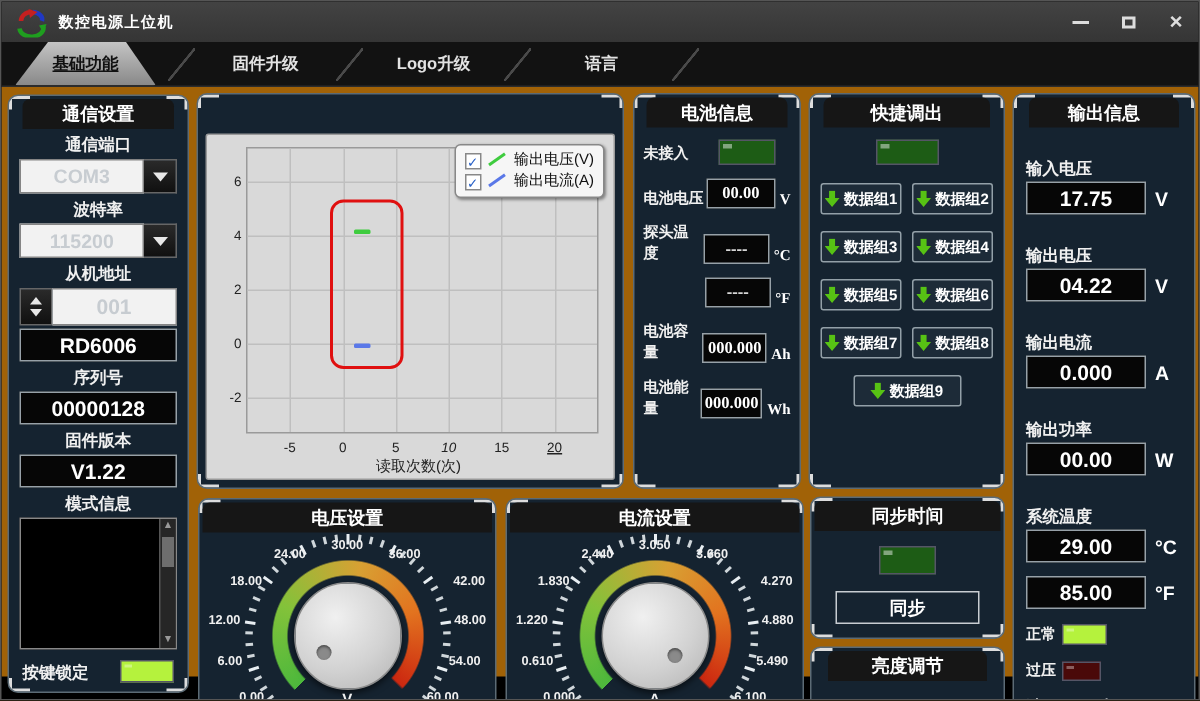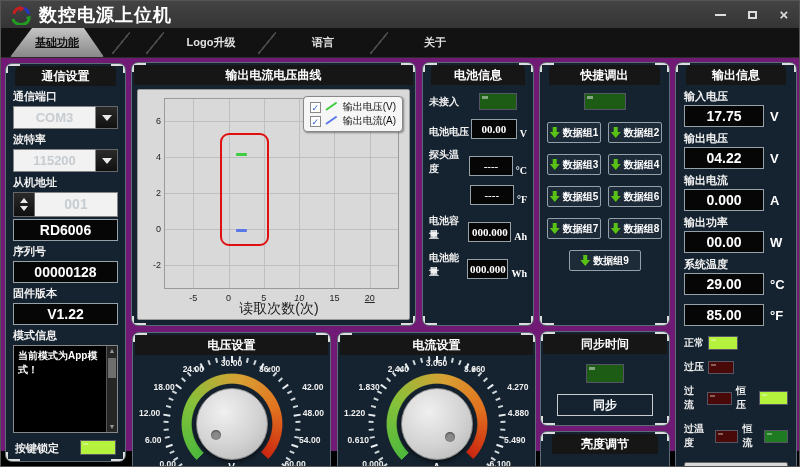--- a/index.html
+++ b/index.html
@@ -3,43 +3,43 @@
 <meta charset="utf-8">
 <style>
   * { margin:0; padding:0; box-sizing:border-box; }
   html,body { background:#000; }
   body { font-family:"Liberation Sans","DejaVu Sans",sans-serif; }
   .window { position:relative; width:800px; height:467px; background:#000; border:1px solid #555; overflow:hidden; }
 
   
   .titlebar { position:relative; height:27px; background:linear-gradient(#434343,#353535); display:flex; align-items:center; }
   .app-logo { width:24px; height:20px; margin:0 6px 0 8px; }
-  .app-title { color:#fff; font-size:18px; font-weight:bold; letter-spacing:1px; }
+  .app-title { color:#fff; font-size:10px; font-weight:bold; letter-spacing:1px; }
   .win-controls { position:absolute; right:6px; top:0; height:27px; display:flex; align-items:center; gap:14px; }
   .wc { width:18px; height:16px; display:flex; align-items:center; justify-content:center; cursor:pointer; }
   .wc-min i { display:block; width:11px; height:2px; background:#ddd; }
   .wc-max i { display:block; width:9px; height:8px; border:2px solid #ddd; }
   .wc-close { color:#ddd; font-size:15px; font-weight:bold; line-height:14px; }
 
   
   .tabbar { position:relative; height:30px; background:#121212; border-bottom:1px solid #2c2c2c; display:flex; align-items:stretch; }
   .tab { position:relative; width:78px; display:flex; align-items:center; justify-content:center; color:#e2e2e2; font-size:11px; font-weight:bold; cursor:pointer; }
   .tab-active { width:94px; margin-left:9px; background:linear-gradient(#c4c4c4,#888); color:#111; clip-path:polygon(22px 0, calc(100% - 20px) 0, 100% 100%, 0 100%); border-radius:2px;text-decoration:underline; }
   .tab-sep { width:34px; position:relative; }
   .tab-sep::after { content:""; position:absolute; left:8px; top:4px; width:18px; height:22px; background:linear-gradient(to bottom right, transparent 47%, #4a4a4a 48%, #4a4a4a 53%, transparent 54%); }
 
   
-  .content { position:relative; height:393px; background:#701a75; }
+  .content { position:relative; height:393px; background:#a16207; }
   .panel { position:absolute; border:1px solid #5c6b75; border-radius:7px; background-color:#152330;
     background-image:linear-gradient(#ddd,#ddd),linear-gradient(#ddd,#ddd),linear-gradient(#ddd,#ddd),linear-gradient(#ddd,#ddd),linear-gradient(#ddd,#ddd),linear-gradient(#ddd,#ddd),linear-gradient(#ddd,#ddd),linear-gradient(#ddd,#ddd);
     background-size:14px 2px,2px 9px,14px 2px,2px 9px,14px 2px,2px 9px,14px 2px,2px 9px;
     background-position:left top,left top,right top,right top,left bottom,left bottom,right bottom,right bottom;
     background-repeat:no-repeat; }
   .panel-header { height:20px; line-height:20px; margin:2px 2px 0 2px; background:#161616; color:#fff; text-align:center; font-size:12px; font-weight:bold; border-radius:5px 5px 0 0; }
-  .lbl { color:#f0f0f0; font-size:11px; font-weight:bold; text-align:left; }
+  .lbl { color:#f0f0f0; font-size:11px; font-weight:bold; text-align:center; }
   .vbox { background:#060606; border:1px solid #97a1a8; color:#fff; font-weight:bold; text-align:center; }
   .unit { color:#fff; font-weight:bold; font-size:13px; }
 
   
   .led { border:1px solid #556; position:relative; }
   .led::after { content:""; position:absolute; left:2px; top:2px; width:6px; height:3px; background:rgba(255,255,255,.45); }
   .chip { border:1px solid #556; position:relative; }
   .chip::after { content:""; position:absolute; left:2px; top:2px; width:5px; height:2px; background:rgba(255,255,255,.35); }
 
   
@@ -64,21 +64,21 @@
   .keylock-ind { width:36px; height:15px; }
 
   
   #p-chart { left:130px; top:4px; width:285px; height:264px; }
   .chart-area { position:absolute; left:5px; right:5px; top:26px; bottom:5px; background:#d9d9d9; border:1px solid #999; border-radius:2px; }
   .plot { position:absolute; left:26px; right:10px; top:8px; bottom:30px; border:1px solid #9a9a9a; background:#d9d9d9; }
   .gl-h { position:absolute; left:0; right:0; height:1px; background:#bfbfbf; }
   .gl-v { position:absolute; top:0; bottom:0; width:1px; background:#bfbfbf; }
   .ytl { position:absolute; left:-22px; width:18px; text-align:right; font-size:9px; color:#222; transform:translateY(-5px); }
   .xtl { position:absolute; bottom:-15px; font-size:9px; color:#222; transform:translateX(-50%); }
-  .xaxis-label { position:absolute; left:0; right:0; bottom:1px; text-align:center; font-size:14px; color:#222;padding-left:11px; }
+  .xaxis-label { position:absolute; left:0; right:0; bottom:1px; text-align:center; font-size:10px; color:#222;padding-left:11px; }
   .dash { position:absolute; height:3px; min-width:11px; border-radius:1px; }
   .ann-box { position:absolute; border:2px solid #e01010; border-radius:9px; }
   .legend { position:absolute; right:6px; top:6px; background:#f6f6f6; border:1px solid #888; border-radius:4px; padding:3px 6px; box-shadow:1px 1px 2px rgba(0,0,0,.4); }
   .leg-row { display:flex; align-items:center; gap:4px; font-size:10px; color:#111; line-height:14px; }
   .chk { width:11px; height:11px; background:#fff; border:1px solid #888; font-size:9px; line-height:10px; text-align:center; color:#2a62c8; cursor:pointer; }
   .leg-sample { width:14px; height:10px; position:relative; }
   .leg-sample i { position:absolute; left:1px; top:7px; width:13px; height:2px; transform:rotate(-35deg); transform-origin:left center; }
 
   
   .knob-panel { width:199px; height:188px; }
@@ -122,21 +122,21 @@
   .sync-led { width:38px; height:19px; margin:10px auto 0 auto; }
   .sync-btn { display:block; width:96px; height:22px; margin:11px auto 0 auto; background:#152330; border:1px solid #c8cdd2; color:#fff; font-size:12px; font-weight:bold; text-align:center; line-height:20px; cursor:pointer; }
 
   
   #p-bright { left:539px; top:373px; width:130px; height:89px; padding:0 9px; }
   .slider { position:relative; height:14px; margin-top:12px; background:#9aa0a4; border-radius:3px; border:1px solid #777; }
   .slider-handle { position:absolute; right:0; top:-1px; width:10px; height:14px; background:linear-gradient(#e8e8e8,#b0b0b0); border:1px solid #777; border-radius:2px; cursor:pointer; }
 
   
   #p-out { left:674px; top:4px; width:122px; height:458px; padding:0 8px; }
-  .out-lbl { text-align:left; font-size:11px; font-weight:bold; color:#f0f0f0; margin-top:4px; }
+  .out-lbl { text-align:left; font-size:11px; font-weight:bold; color:#f0f0f0; margin-top:20px; }
   .out-row { display:flex; align-items:center; margin-top:1px; }
   .out-row .vbox { width:80px; height:22px; line-height:20px; font-size:14px; }
   .out-row .unit { margin-left:6px; font-size:13px; }
   .stat-row { display:flex; align-items:center; margin-top:10px; gap:4px; }
   .stat-row .lbl { font-size:10px; text-align:left; }
   .stat-chip { width:26px; height:13px; }
   .chip-lg { width:30px; height:14px; }
   .close-btn { display:flex; align-items:center; justify-content:center; gap:9px; height:26px; margin-top:12px; background:linear-gradient(#dcdcdc,#9a9a9a); border:1px solid #666; border-radius:2px; color:#1a1a1a; font-size:14px; font-weight:bold; cursor:pointer; }
 </style>
 </head>
@@ -160,26 +160,26 @@
       <span class="wc wc-max">
           <i></i>
         </span>
       <span class="wc wc-close">×</span>
     </div>
   </div>
 
   <div class="tabbar">
     <div class="tab tab-active">基础功能</div>
     <div class="tab-sep"></div>
+    <div class="tab">固件升级</div>
     <div class="tab-sep"></div>
     <div class="tab">Logo升级</div>
     <div class="tab-sep"></div>
     <div class="tab">语言</div>
     <div class="tab-sep"></div>
-    <div class="tab">关于</div>
   </div>
 
   <div class="content">
 
     <div class="panel" id="p-comm">
       <div class="panel-header">通信设置</div>
       <div class="lbl">通信端口</div>
       <div class="combo">
         <div class="combo-text">COM3</div>
         <div class="combo-btn">
@@ -201,36 +201,34 @@
           </div>
         <div class="addr-field">001</div>
       </div>
       <div class="vbox info-box">RD6006</div>
       <div class="lbl">序列号</div>
       <div class="vbox info-box">00000128</div>
       <div class="lbl">固件版本</div>
       <div class="vbox info-box">V1.22</div>
       <div class="lbl">模式信息</div>
       <div class="mode-box">
-        <span>当前模式为App模式！</span>
         <div class="sbar">
           <div class="sbar-up">▲</div>
           <div class="sbar-thumb"></div>
           <div class="sbar-down">▼</div>
         </div>
       </div>
       <div class="keylock-row">
         <span class="lbl">按键锁定</span>
         <span class="keylock-ind chip" style="background-color: rgb(181, 242, 61);"></span>
       </div>
 
     </div>
 
     <div class="panel" id="p-chart">
-      <div class="panel-header">输出电流电压曲线</div>
       <div class="chart-area">
         <div class="plot">
             <div class="gl-h" style="top: 87.619%;"></div>
             <div class="ytl" style="top: 87.619%;">-2</div>
             <div class="gl-h" style="top: 68.5714%;"></div>
             <div class="ytl" style="top: 68.5714%;">0</div>
             <div class="gl-h" style="top: 49.5238%;"></div>
             <div class="ytl" style="top: 49.5238%;">2</div>
             <div class="gl-h" style="top: 30.4762%;"></div>
             <div class="ytl" style="top: 30.4762%;">4</div>

